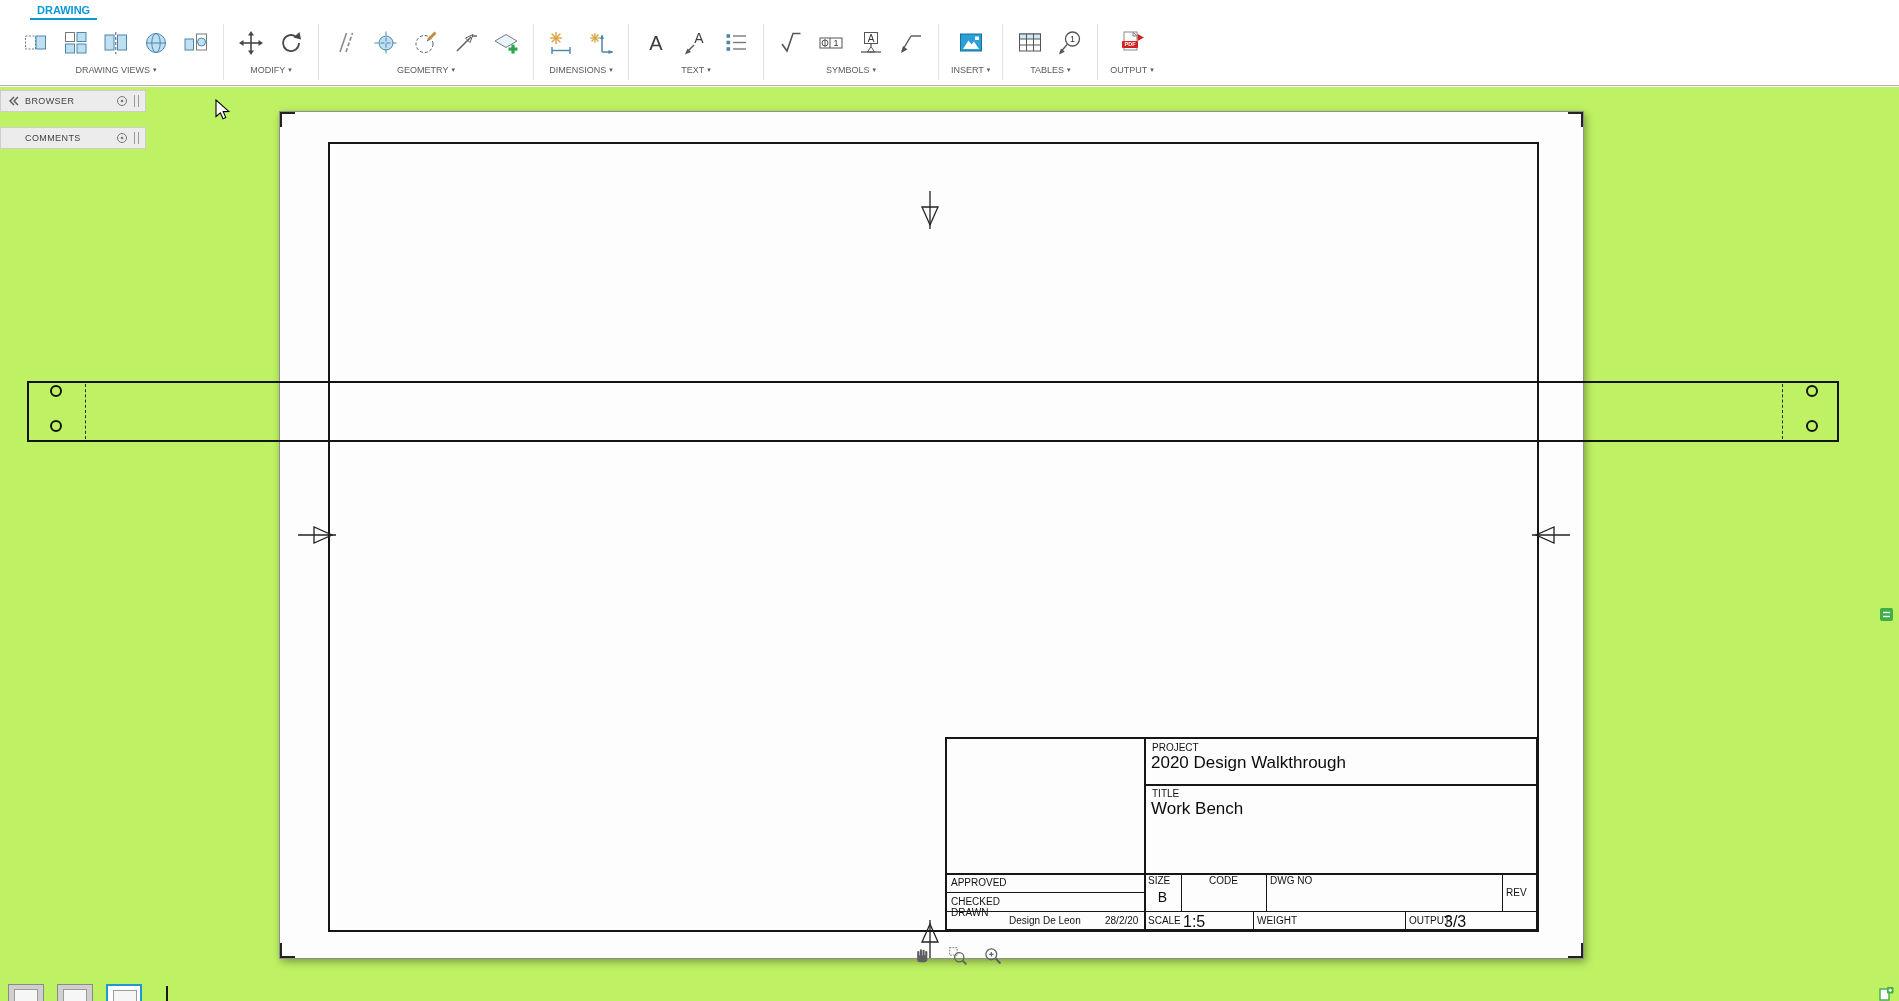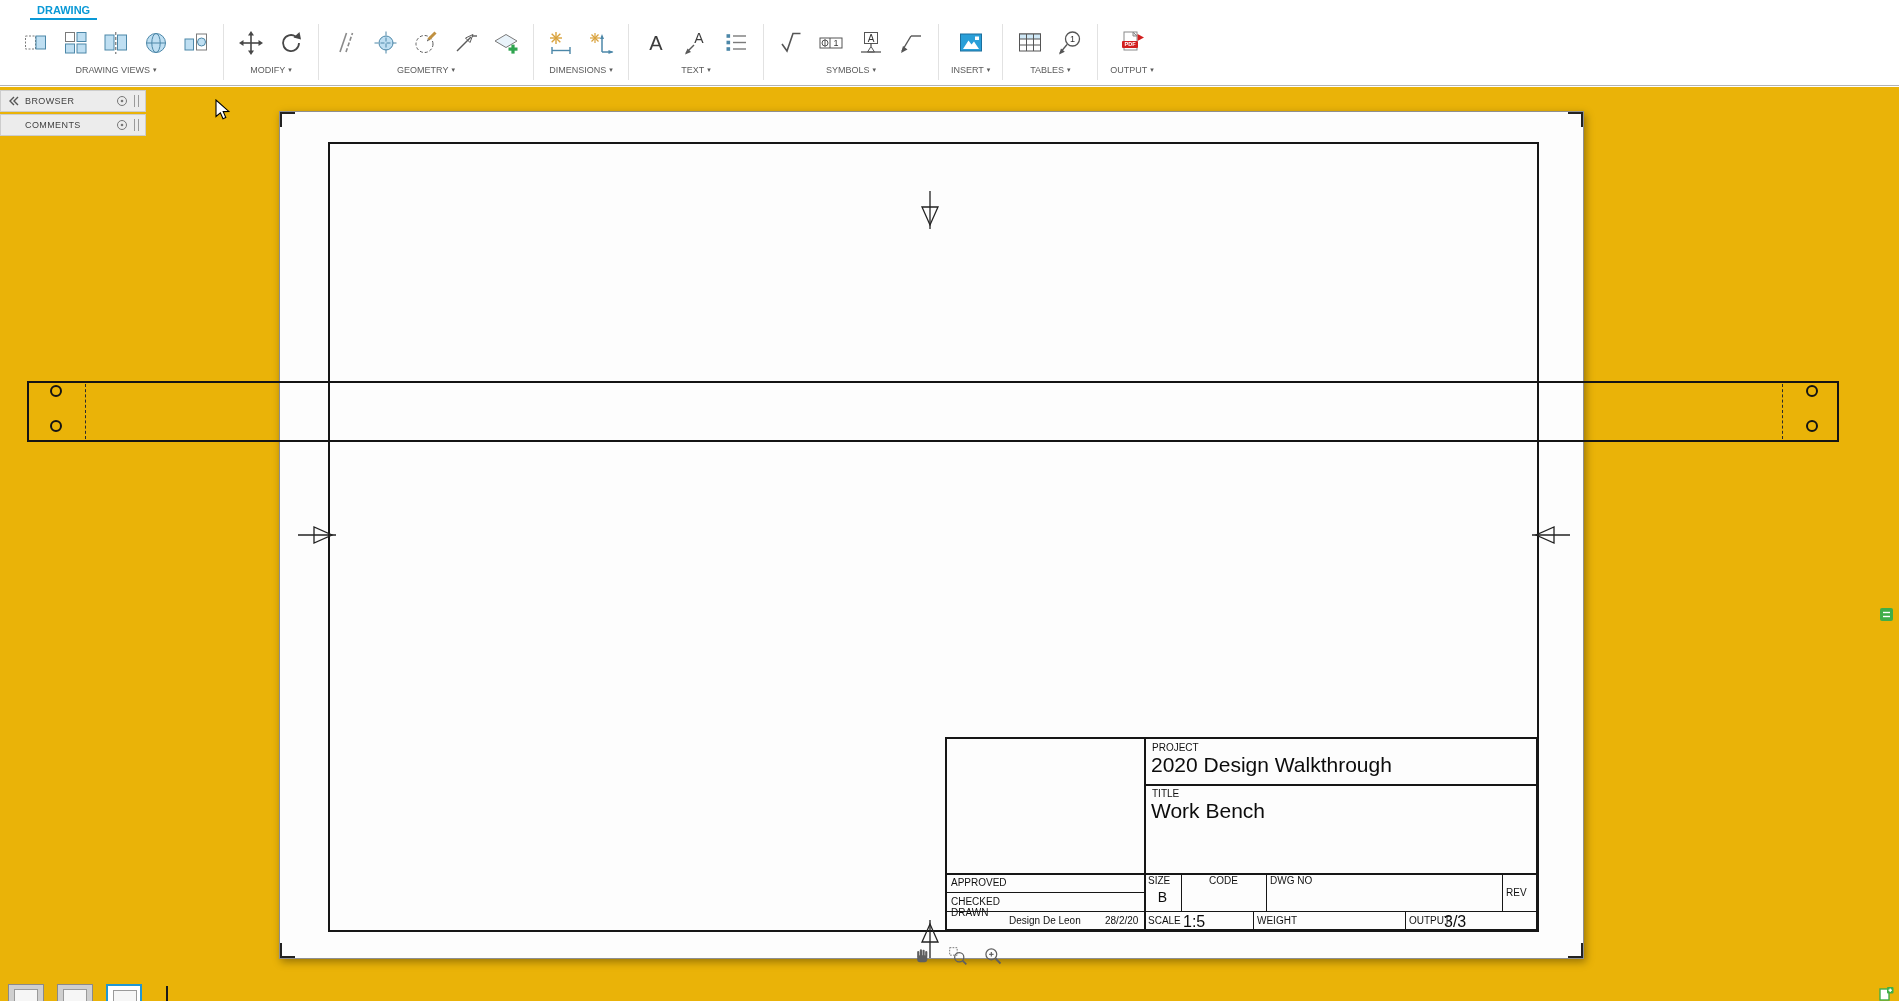--- a/index.html
+++ b/index.html
@@ -19,21 +19,21 @@
     padding:0 12px; border-right:1px solid #e2e2e2; height:56px; }
   .tgroup.first { padding-left:21px; }
   .tgroup.last { border-right:none; }
   .ticons { display:flex; gap:10px; height:38px; align-items:center; }
   .ticon { width:30px; height:34px; display:flex; align-items:center; justify-content:center; cursor:pointer; }
   .tlabel { font-size:9px; color:#5b5b5b; margin-top:3px; display:flex; align-items:center; gap:3px;
     white-space:nowrap; cursor:pointer; }
   .caret { font-size:7px; color:#5b5b5b; }
 
   
-  #canvas { position:absolute; left:0; top:87px; width:1899px; height:914px; background:#eab308; }
+  #canvas { position:absolute; left:0; top:87px; width:1899px; height:914px; background:#bef264; }
 
   
   .side-bar { position:absolute; left:0; width:146px; height:22px; background:#ececec;
     border:1px solid #cdcdcd; display:flex; align-items:center; padding:0 6px; gap:6px; }
   .side-label { font-size:9px; color:#3f3f3f; letter-spacing:.4px; flex:1; }
   .mini-ico { width:12px; height:12px; display:flex; align-items:center; justify-content:center; }
   .grip { width:5px; height:12px; border-left:1px solid #9a9a9a; border-right:1px solid #9a9a9a; }
 
   
   #sheet { position:absolute; left:279px; top:24px; width:1305px; height:848px;
@@ -51,21 +51,21 @@
     border:2.5px solid #141414; background:transparent; z-index:5; }
   .hole { position:absolute; width:12px; height:12px; border:2px solid #141414;
     border-radius:50%; z-index:6; background:transparent; }
   .hidden-line { position:absolute; width:0; height:55px; border-left:1.5px dashed #2a2a2a; z-index:6; }
 
   
   #title-block { position:absolute; left:945px; top:650px; width:593px; height:194px;
     border:2px solid #161616; z-index:4; background:transparent; }
   .tb-line { position:absolute; background:#161616; }
   .tb-lbl { position:absolute; font-size:10px; color:#111; white-space:nowrap; }
-  .tb-big { position:absolute; font-size:21px; color:#0c0c0c; white-space:nowrap;text-align:center; }
+  .tb-big { position:absolute; font-size:17px; color:#0c0c0c; white-space:nowrap;text-align:center; }
   .tb-mid { position:absolute; font-size:16px; color:#0c0c0c; white-space:nowrap; }
 
   
   .edge-mark { position:absolute; z-index:3; }
 
   
   #navbar { position:absolute; left:912px; top:858px; display:flex; gap:13px; align-items:center; }
   .nav-ico { width:22px; height:22px; display:flex; align-items:center; justify-content:center; cursor:pointer; }
 
   
@@ -379,21 +379,21 @@
       </span>
     <span class="side-label">BROWSER</span>
     <span class="mini-ico">
         <svg width="12" height="12" viewBox="0 0 12 12">
           <circle cx="6" cy="6" r="4.5" fill="none" stroke="#777"></circle>
           <circle cx="6" cy="6" r="1.3" fill="#777"></circle>
         </svg>
       </span>
     <span class="grip"></span>
   </div>
-  <div class="side-bar" style="top:27px;">
+  <div class="side-bar" style="top:40px;">
     <span class="mini-ico" style="visibility:hidden"></span>
     <span class="side-label">COMMENTS</span>
     <span class="mini-ico">
         <svg width="12" height="12" viewBox="0 0 12 12">
           <circle cx="6" cy="6" r="4.5" fill="none" stroke="#777"></circle>
           <circle cx="6" cy="6" r="1.3" fill="#777"></circle>
         </svg>
       </span>
     <span class="grip"></span>
   </div>

